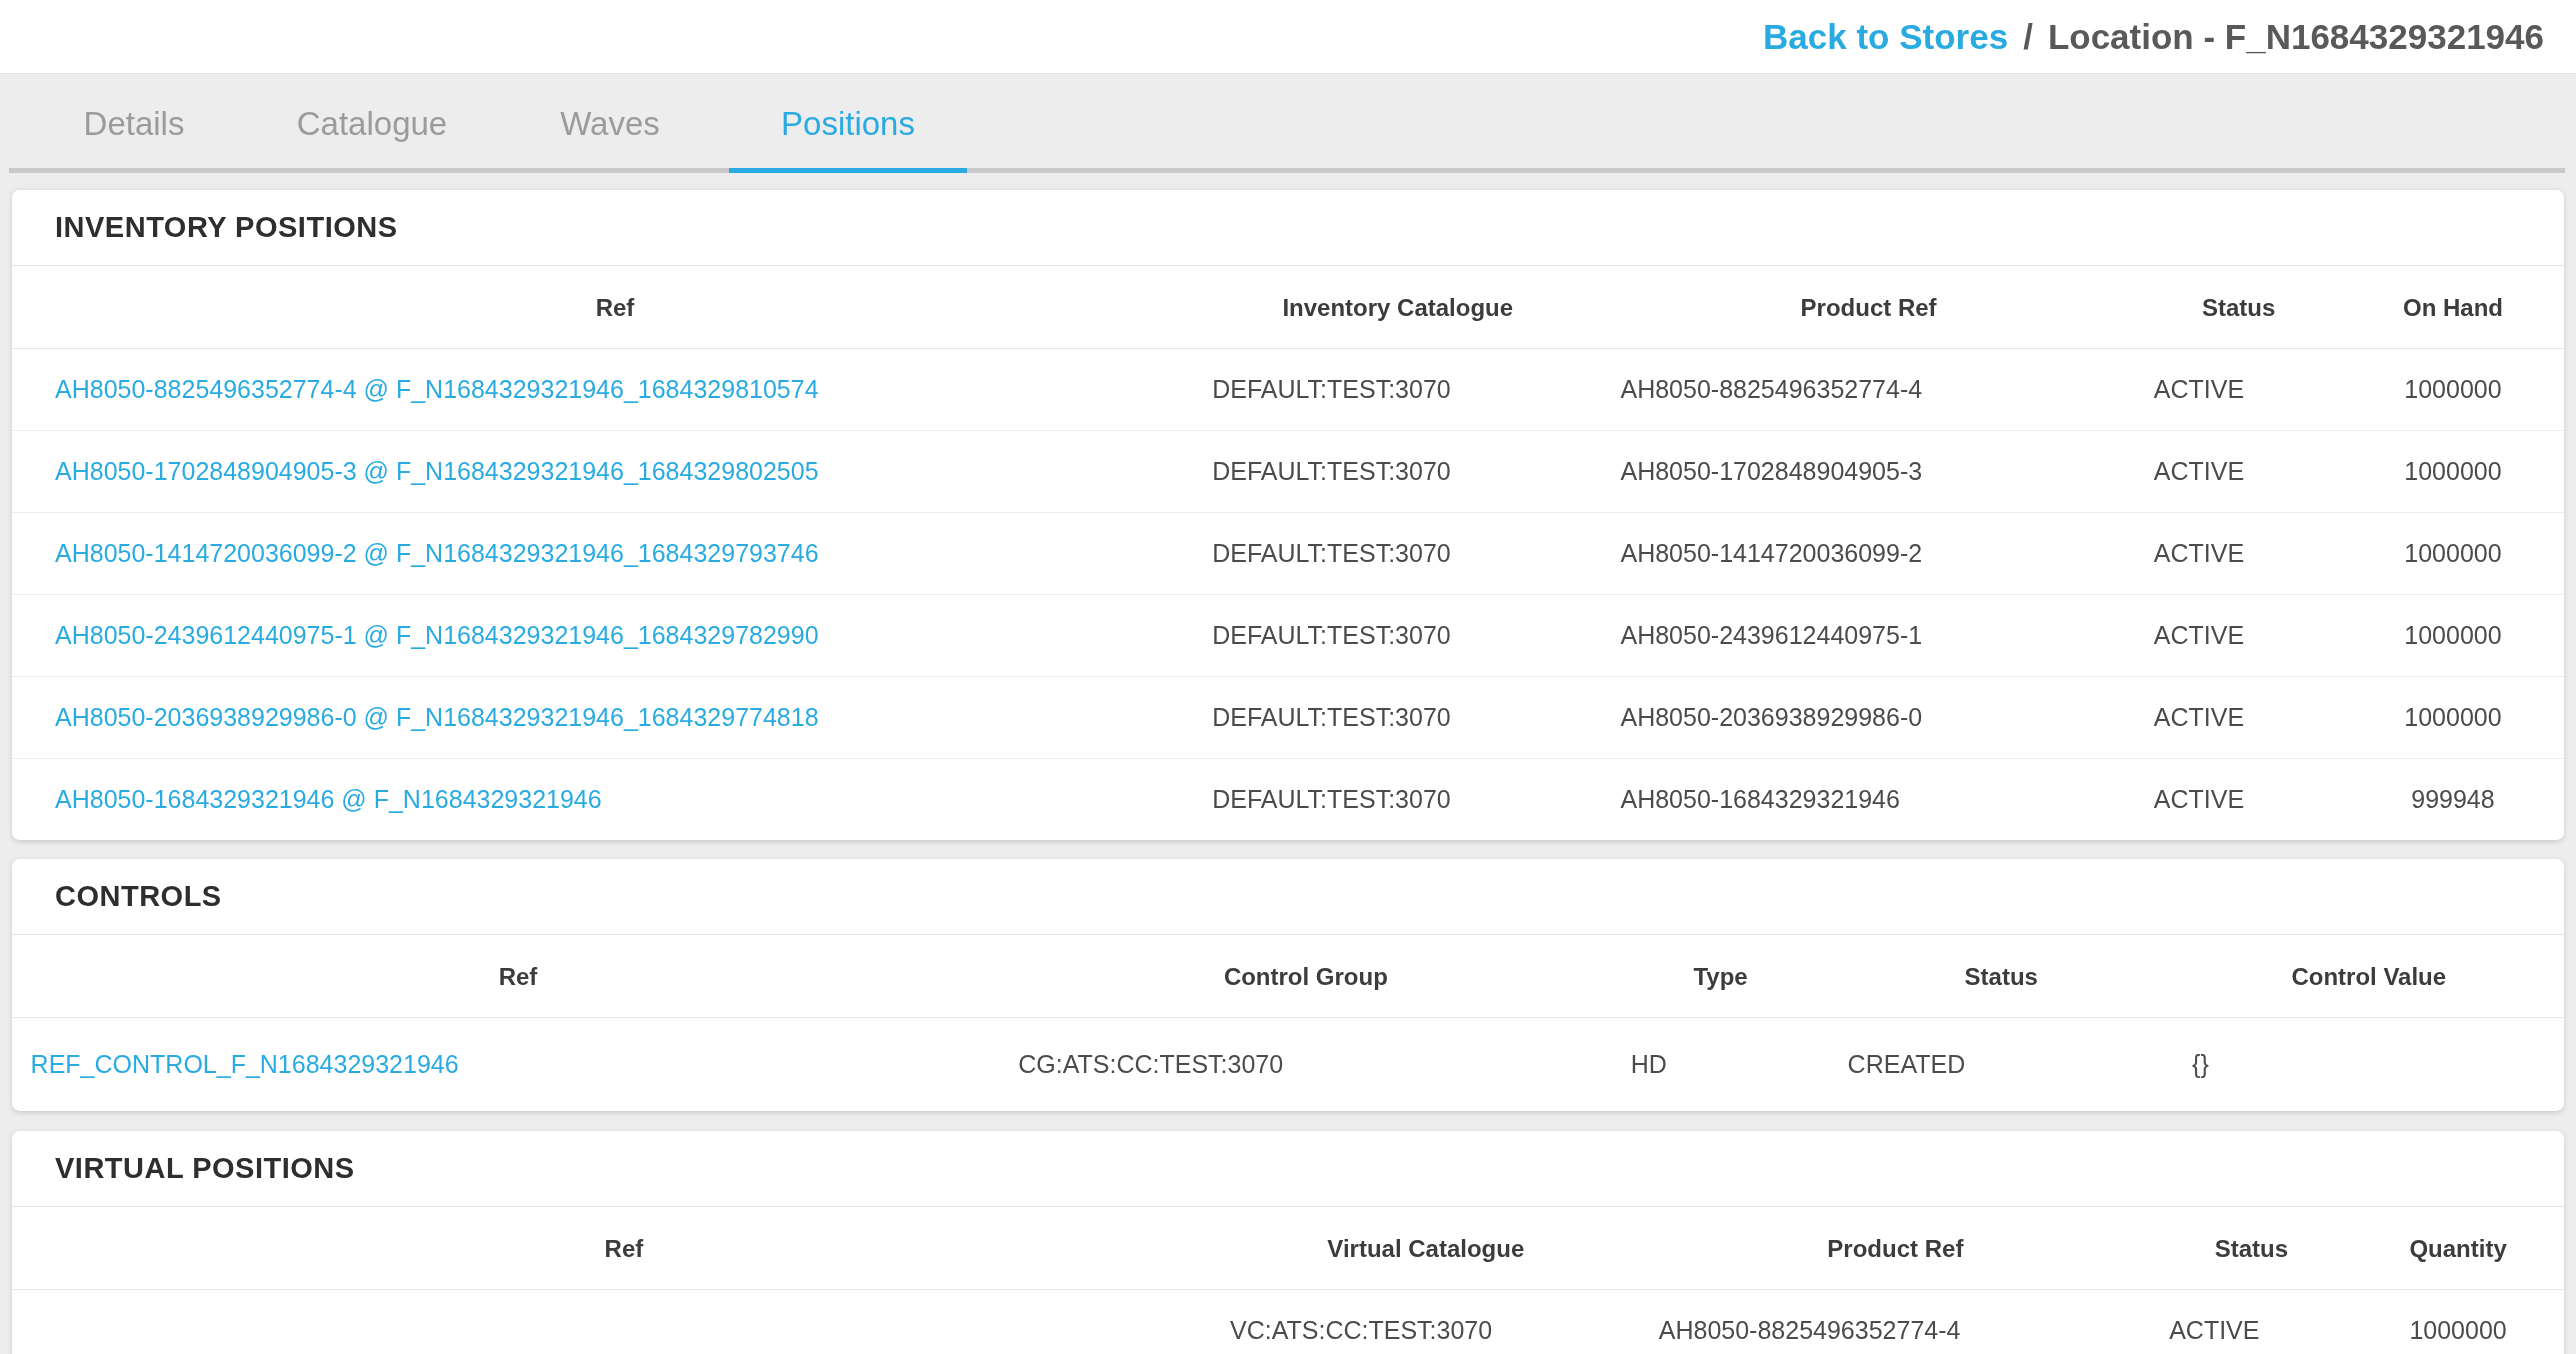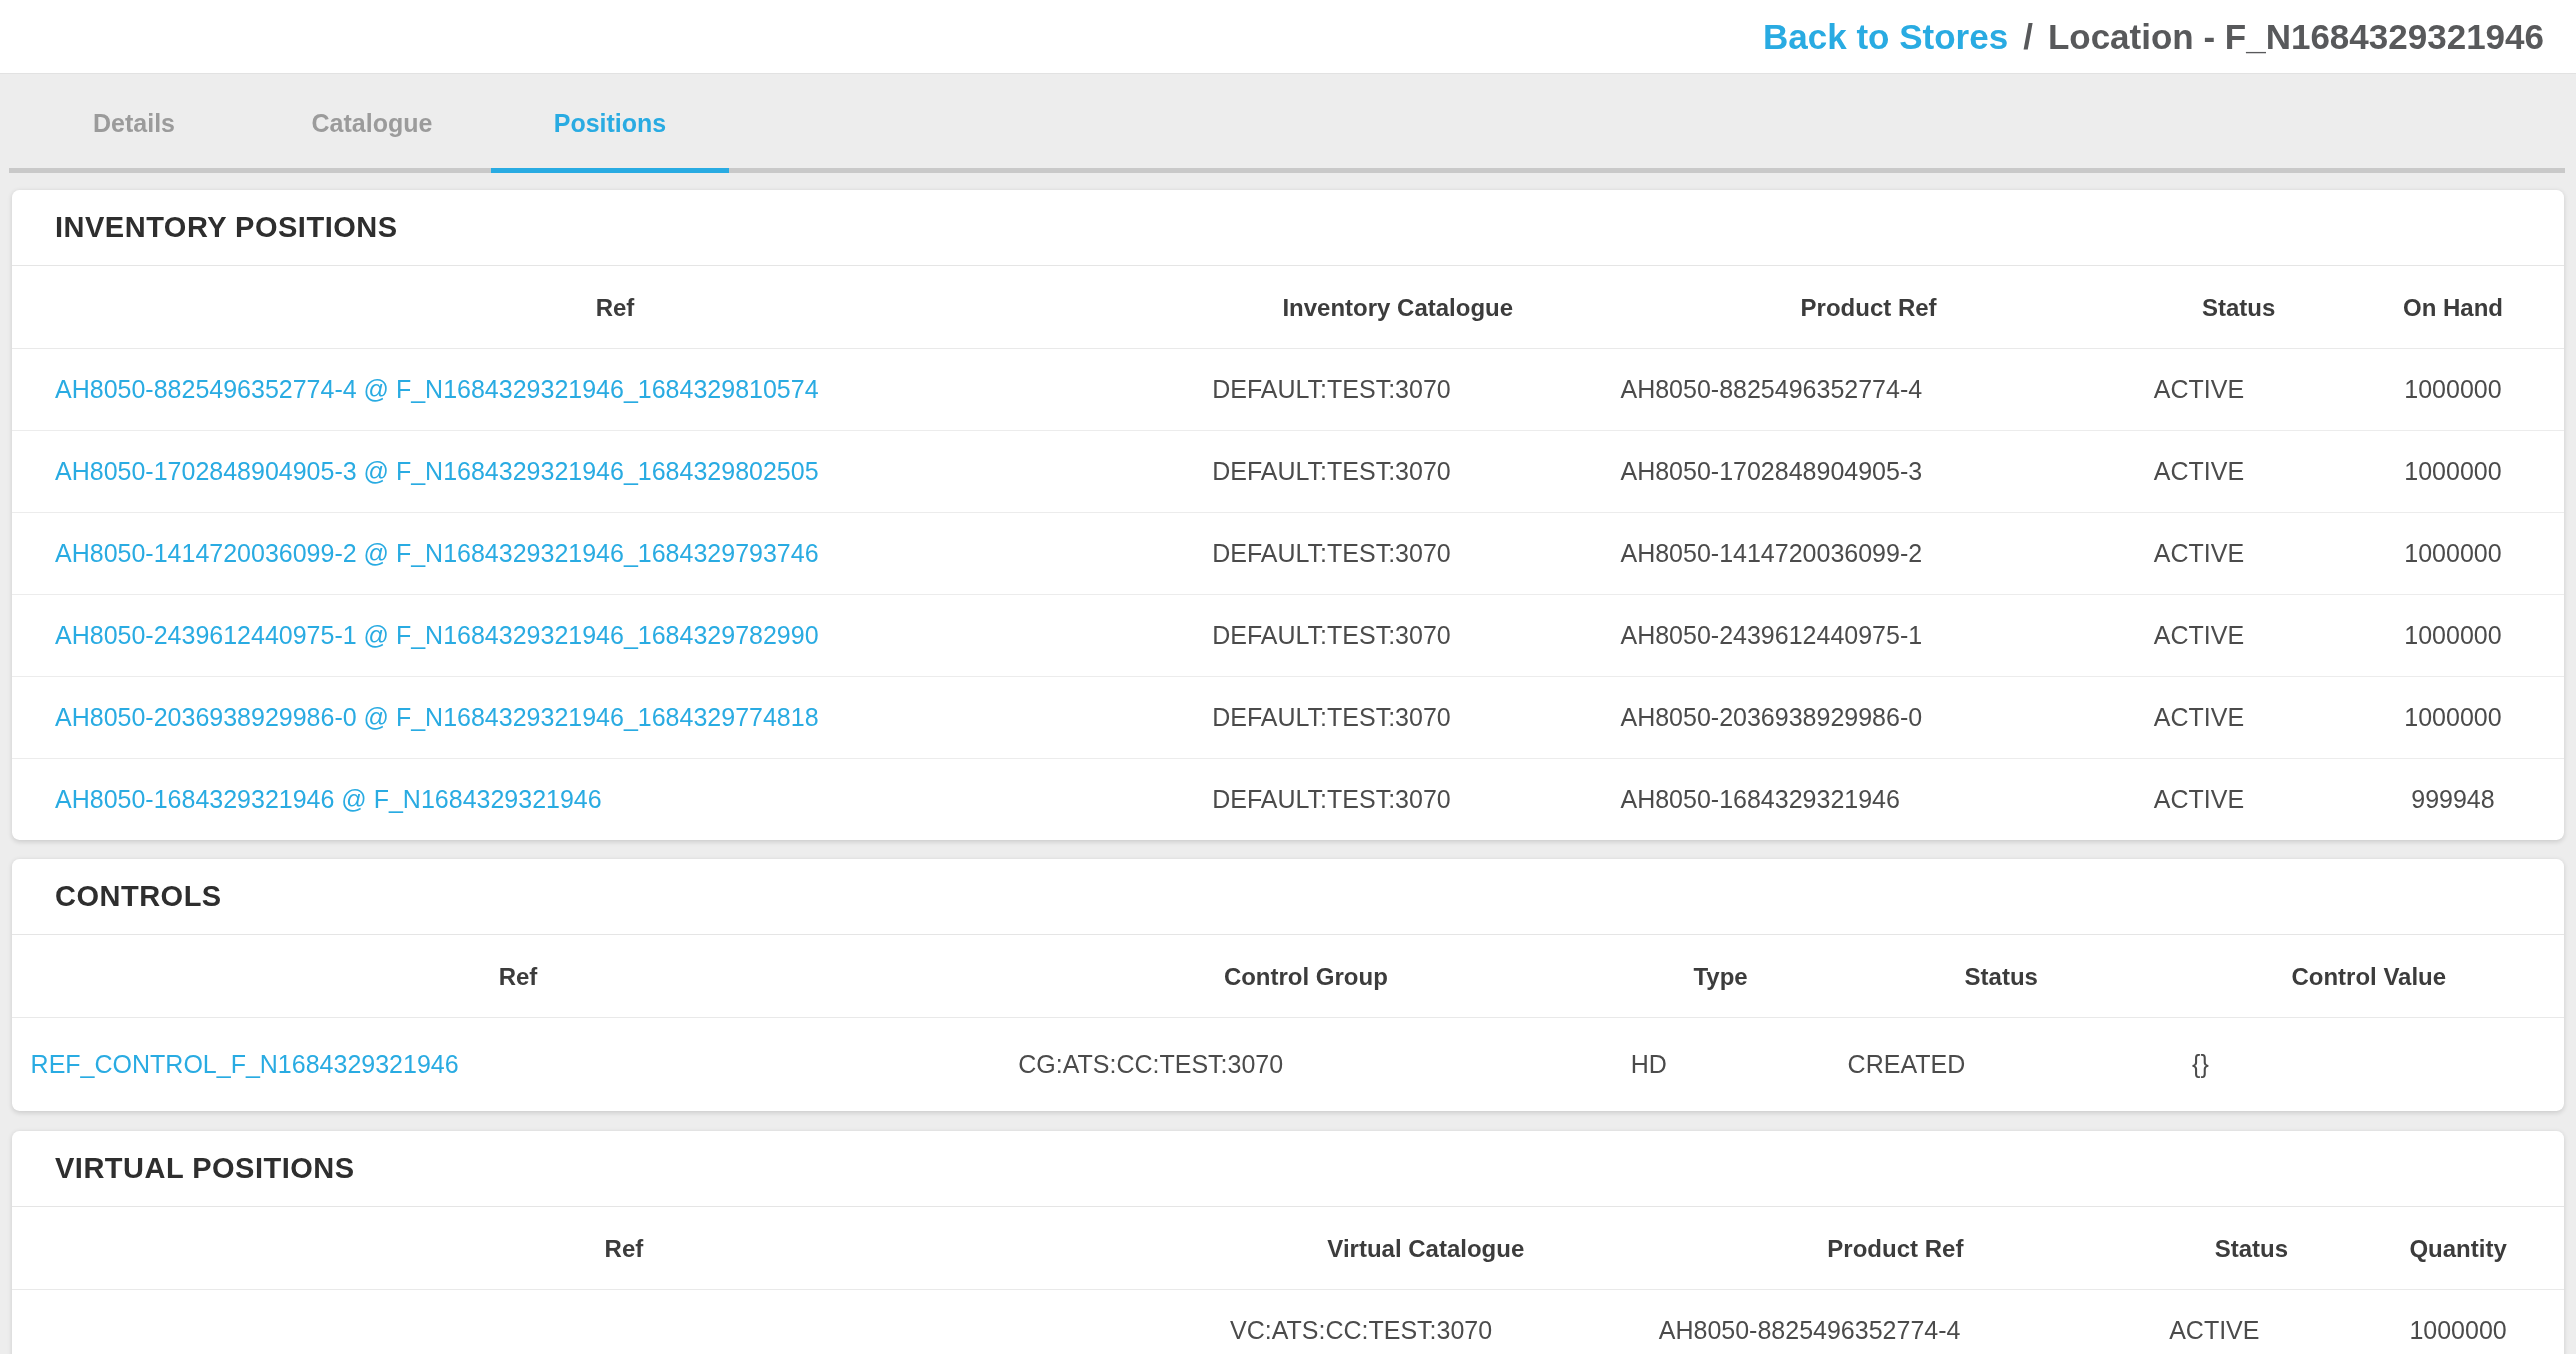--- a/index.html
+++ b/index.html
@@ -42,22 +42,22 @@
     height:4.6px;
     background:#c9c9c9;
   }
   .tab {
     position:relative;
     width:238px;
     height:99px;
     display:flex;
     align-items:center;
     justify-content:center;
-    font-size:25px;
-    font-weight:bold;
+    font-size:33px;
+    font-weight:normal;
     color:#9b9b9b;
     cursor:pointer;
   }
   .tab.active { color:#29abe2; }
   .tab.active::after {
     content:"";
     position:absolute;
     left:0; bottom:0;
     width:100%;
     height:4.6px;
@@ -120,20 +120,21 @@
 
 <div class="topbar">
   <a class="crumb-link">Back to Stores</a>
   <span class="crumb-sep">/</span>
   <span class="crumb-current">Location - F_N1684329321946</span>
 </div>
 
 <div class="tabbar">
   <div class="tab">Details</div>
   <div class="tab">Catalogue</div>
+  <div class="tab">Waves</div>
   <div class="tab active">Positions</div>
 </div>
 
 <div class="content">
 
   <div class="card">
     <div class="card-title">INVENTORY POSITIONS</div>
     <table>
       <colgroup>
         <col style="width:46.3%">

